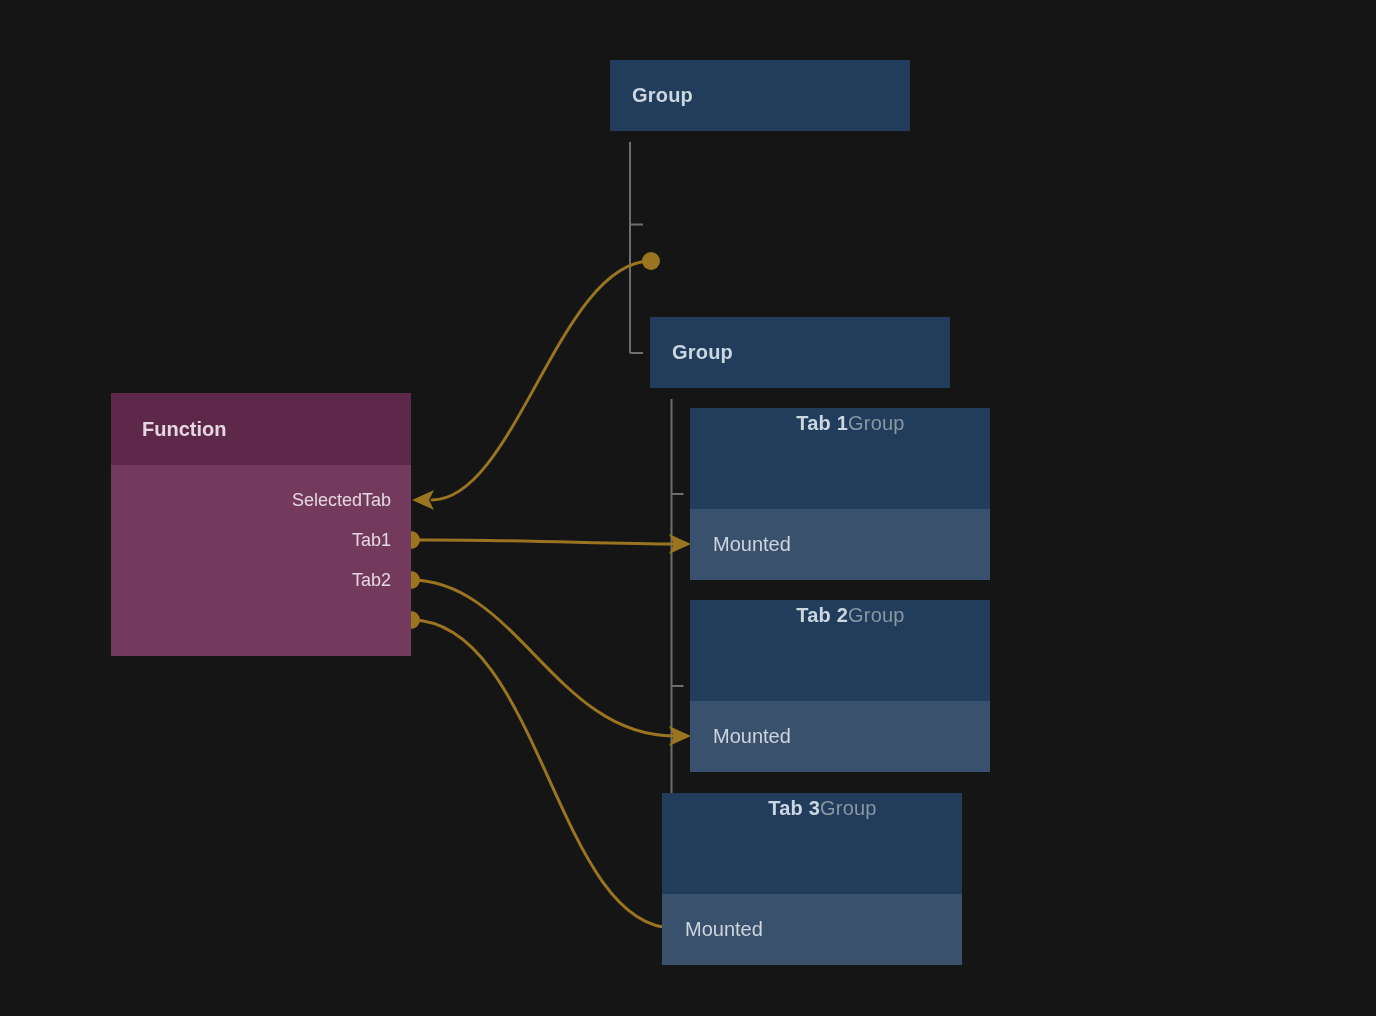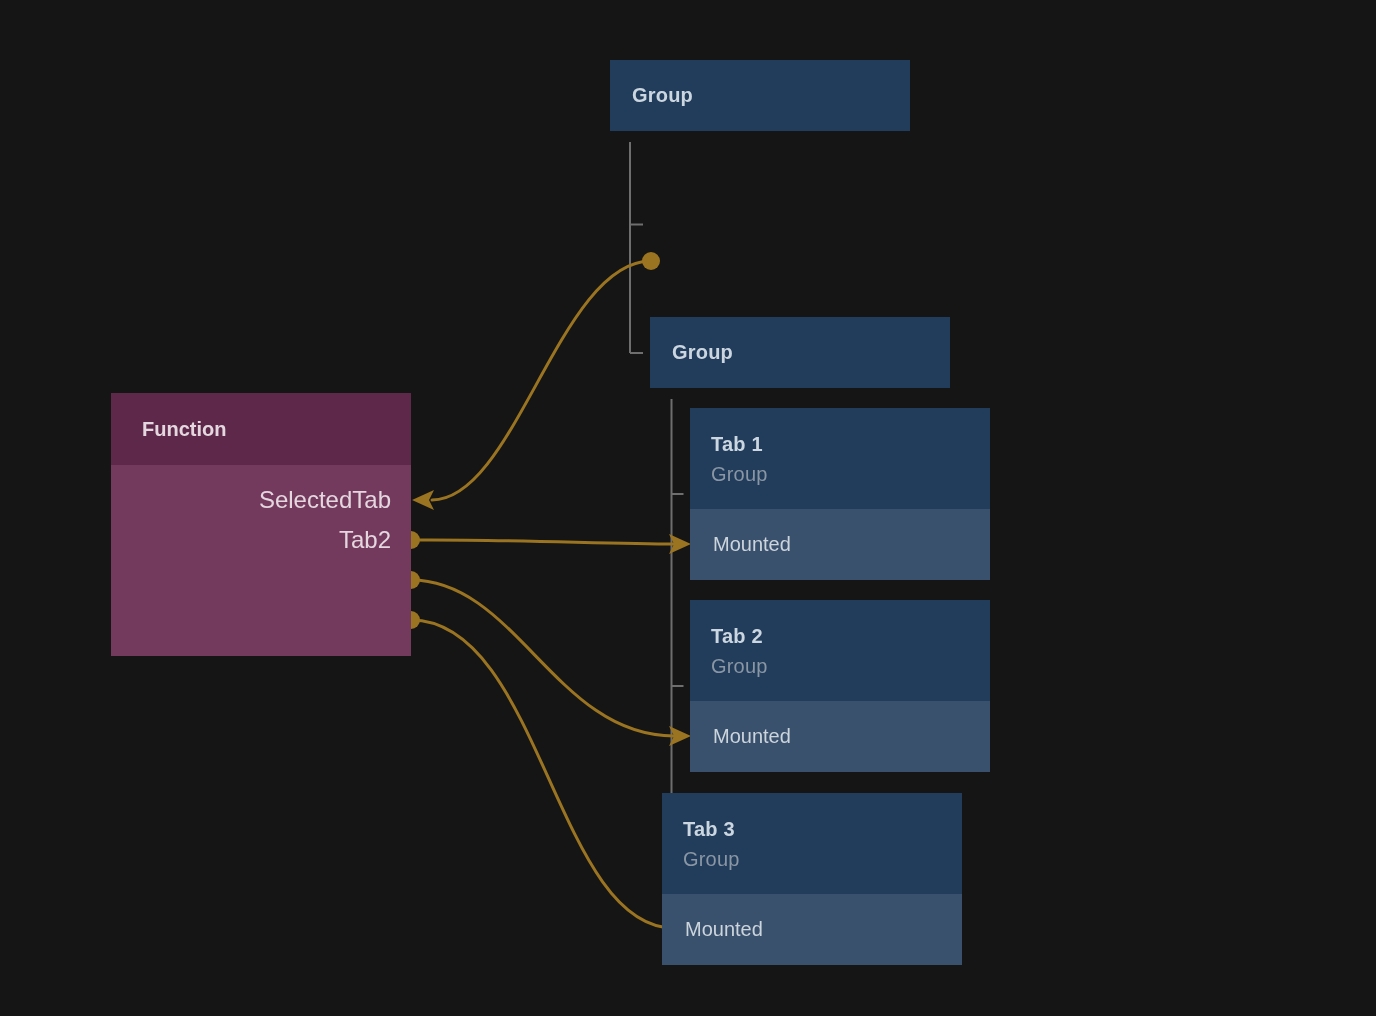--- a/index.html
+++ b/index.html
@@ -28,42 +28,42 @@
   .hdr{
     background:var(--blue-header);
     display:flex;align-items:center;
     padding-left:22px;box-sizing:border-box;
     color:var(--text-title);
     font-size:20px;font-weight:600;letter-spacing:.2px;
   }
   .hdr.single{height:71px;}
   .hdr.bar{height:72px;}
   .hdr.two-line{
-    height:101px;flex-direction:column;align-items:flex-start;justify-content:center;
+    height:101px;align-items:flex-start;justify-content:center;
     line-height:30px;padding-left:21px;
   }
   .subtitle{color:var(--text-sub);font-size:20px;font-weight:400;}
   .row{
     background:var(--blue-row);
     height:71px;display:flex;align-items:center;
     padding-left:23px;box-sizing:border-box;
     color:var(--text-row);font-size:20px;font-weight:400;
   }
   .fn-hdr{
     background:var(--fn-header);height:72px;
     display:flex;align-items:center;padding-left:31px;box-sizing:border-box;
     color:var(--text-fn);font-size:20px;font-weight:600;
   }
   .fn-body{
     background:var(--fn-body);height:191px;
     padding-top:15px;box-sizing:border-box;
   }
   .fn-port{
     height:40px;display:flex;align-items:center;justify-content:flex-end;
-    padding-right:20px;color:var(--text-fn);font-size:24px;padding-left:28px;
+    padding-right:20px;color:var(--text-fn);font-size:18px;padding-left:28px;
   }
   .wire{stroke:var(--wire);stroke-width:3;fill:none;stroke-linecap:round;}
   .wire-dot{fill:var(--wire);}
   .wire-arrow{fill:var(--wire);stroke:none;}
   .tree{stroke:var(--tree);stroke-width:2;fill:none;}
 </style>
 </head>
 <body>
 
 <div id="canvas">
@@ -152,18 +152,21 @@
 
   <div class="node" style="left:111px;top:393px;">
     <div class="fn-hdr">
       <span>Function</span>
     </div>
     <div class="fn-body">
       <div class="fn-port">
         <span>SelectedTab</span>
       </div>
       <div class="fn-port">
+        <span>Tab1</span>
+      </div>
+      <div class="fn-port">
         <span>Tab2</span>
       </div>
     </div>
   </div>
 
 </div>
 
 </body></html>

